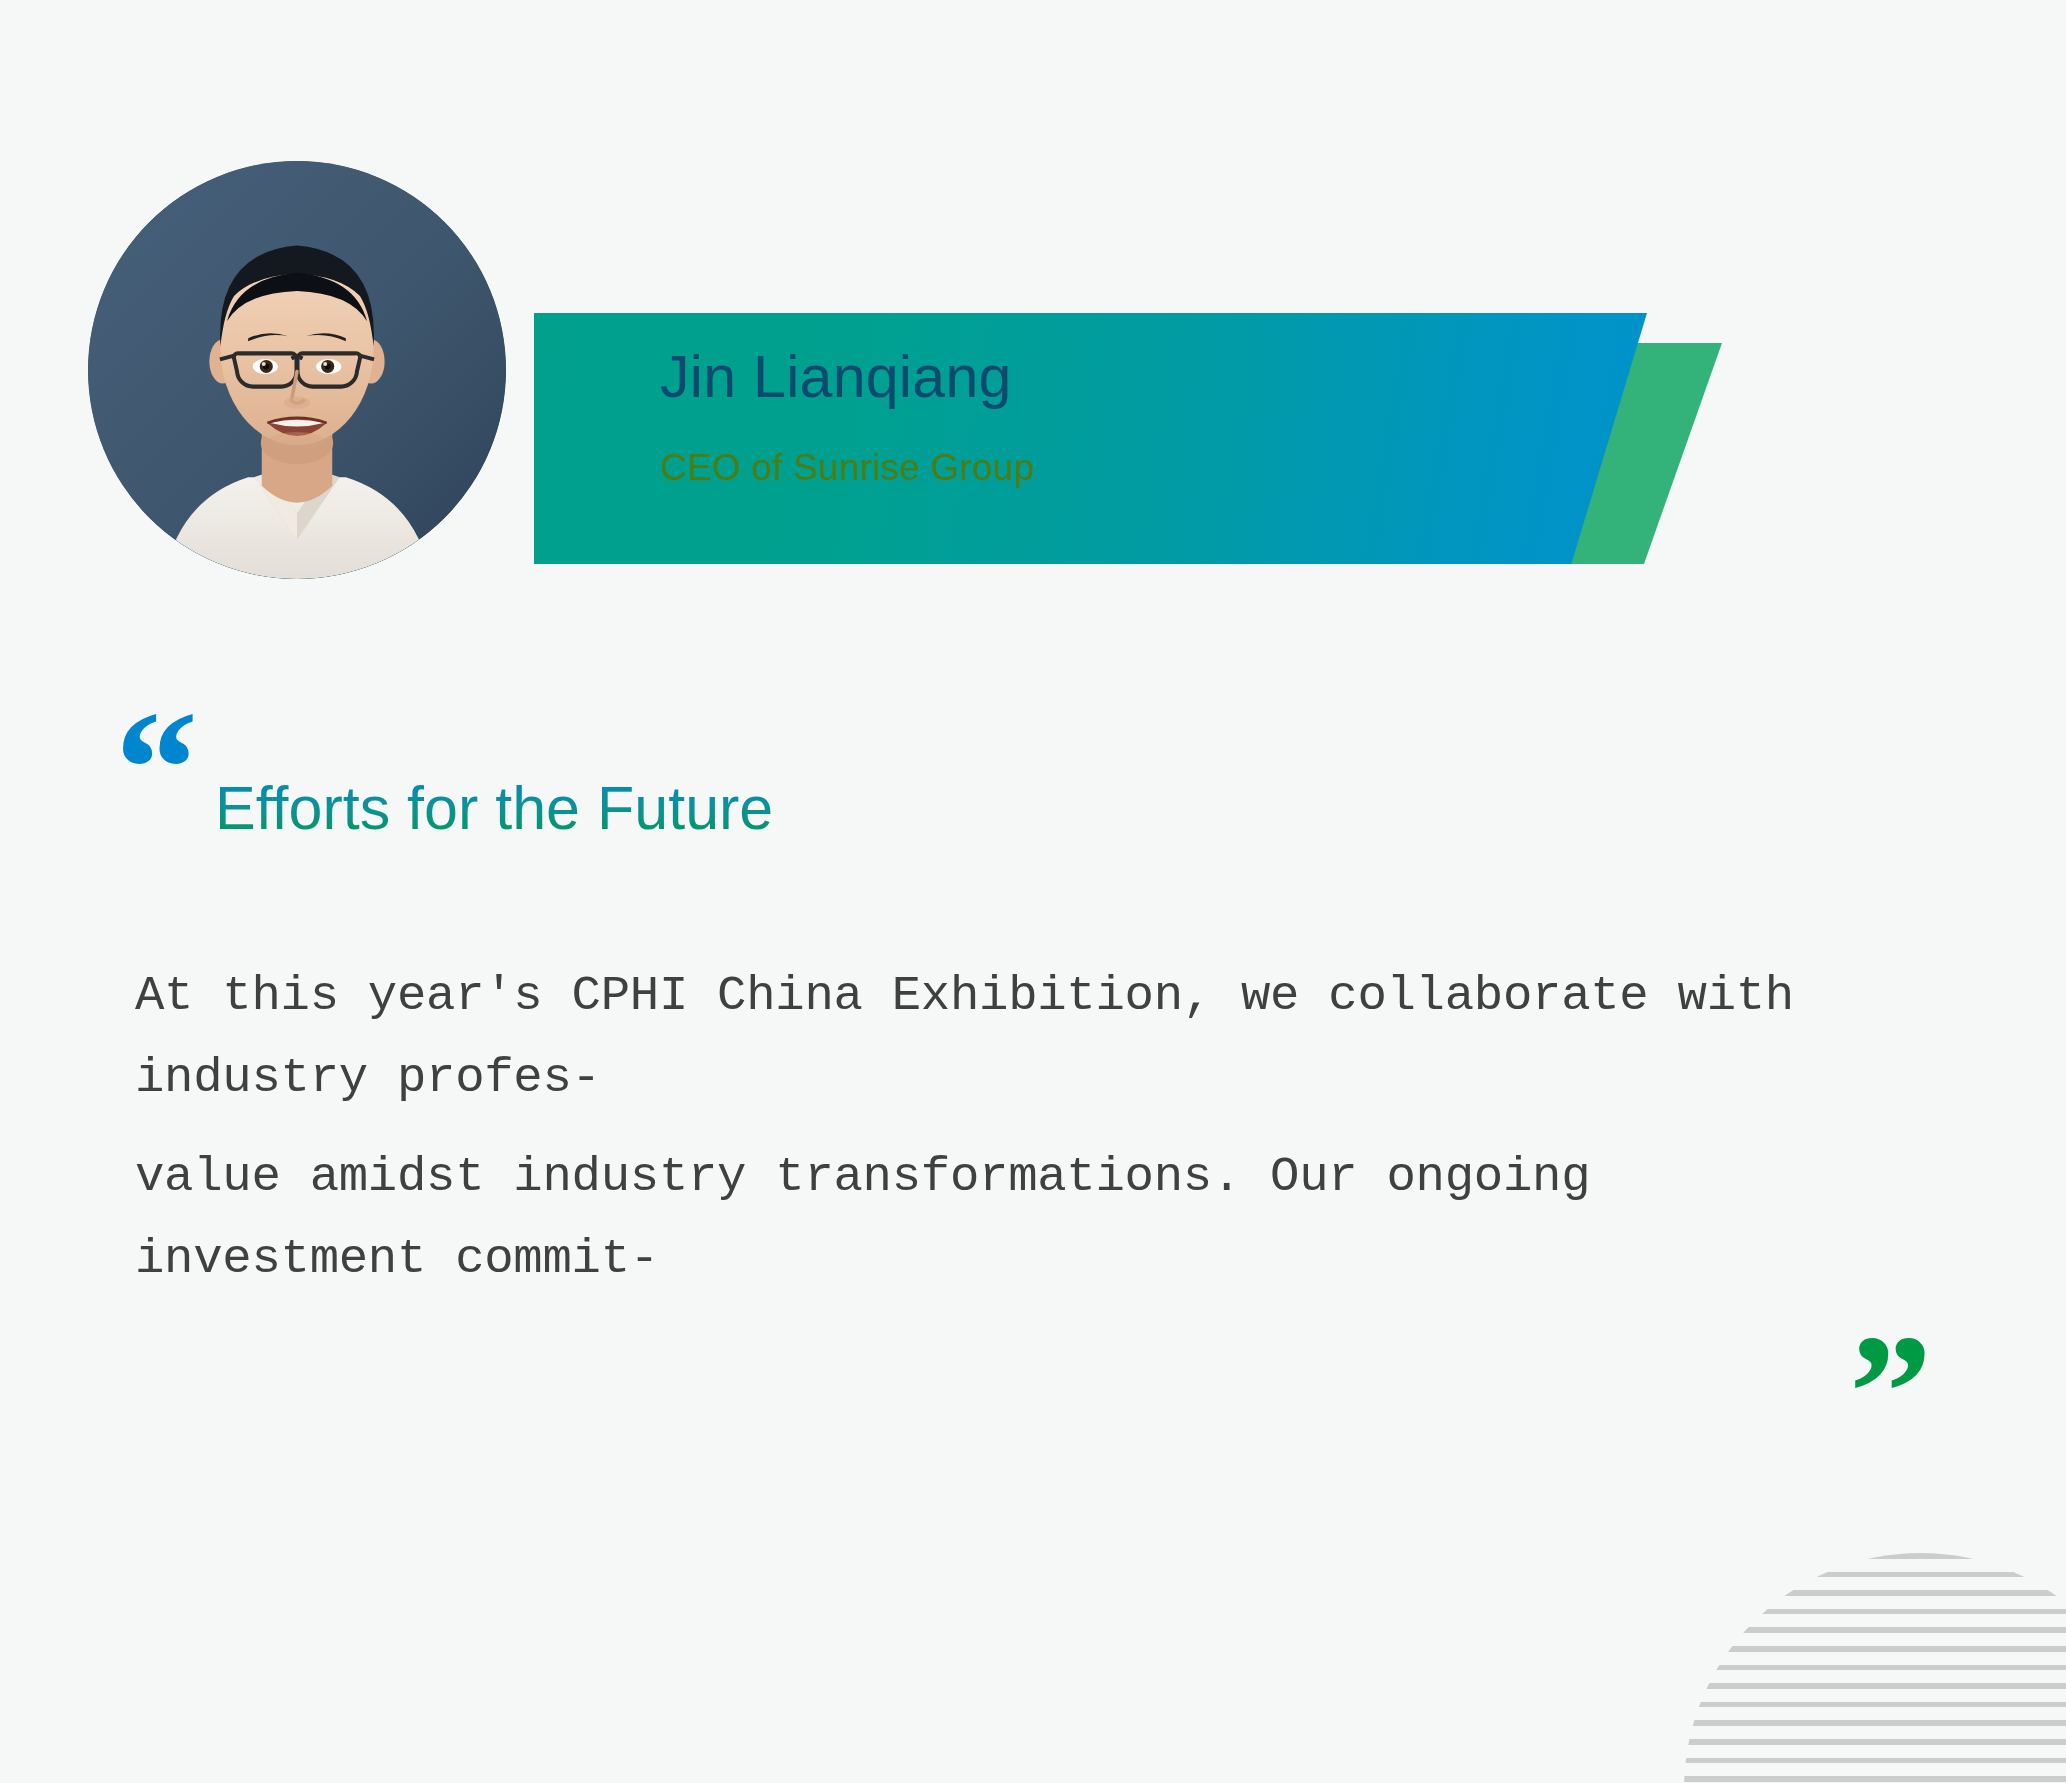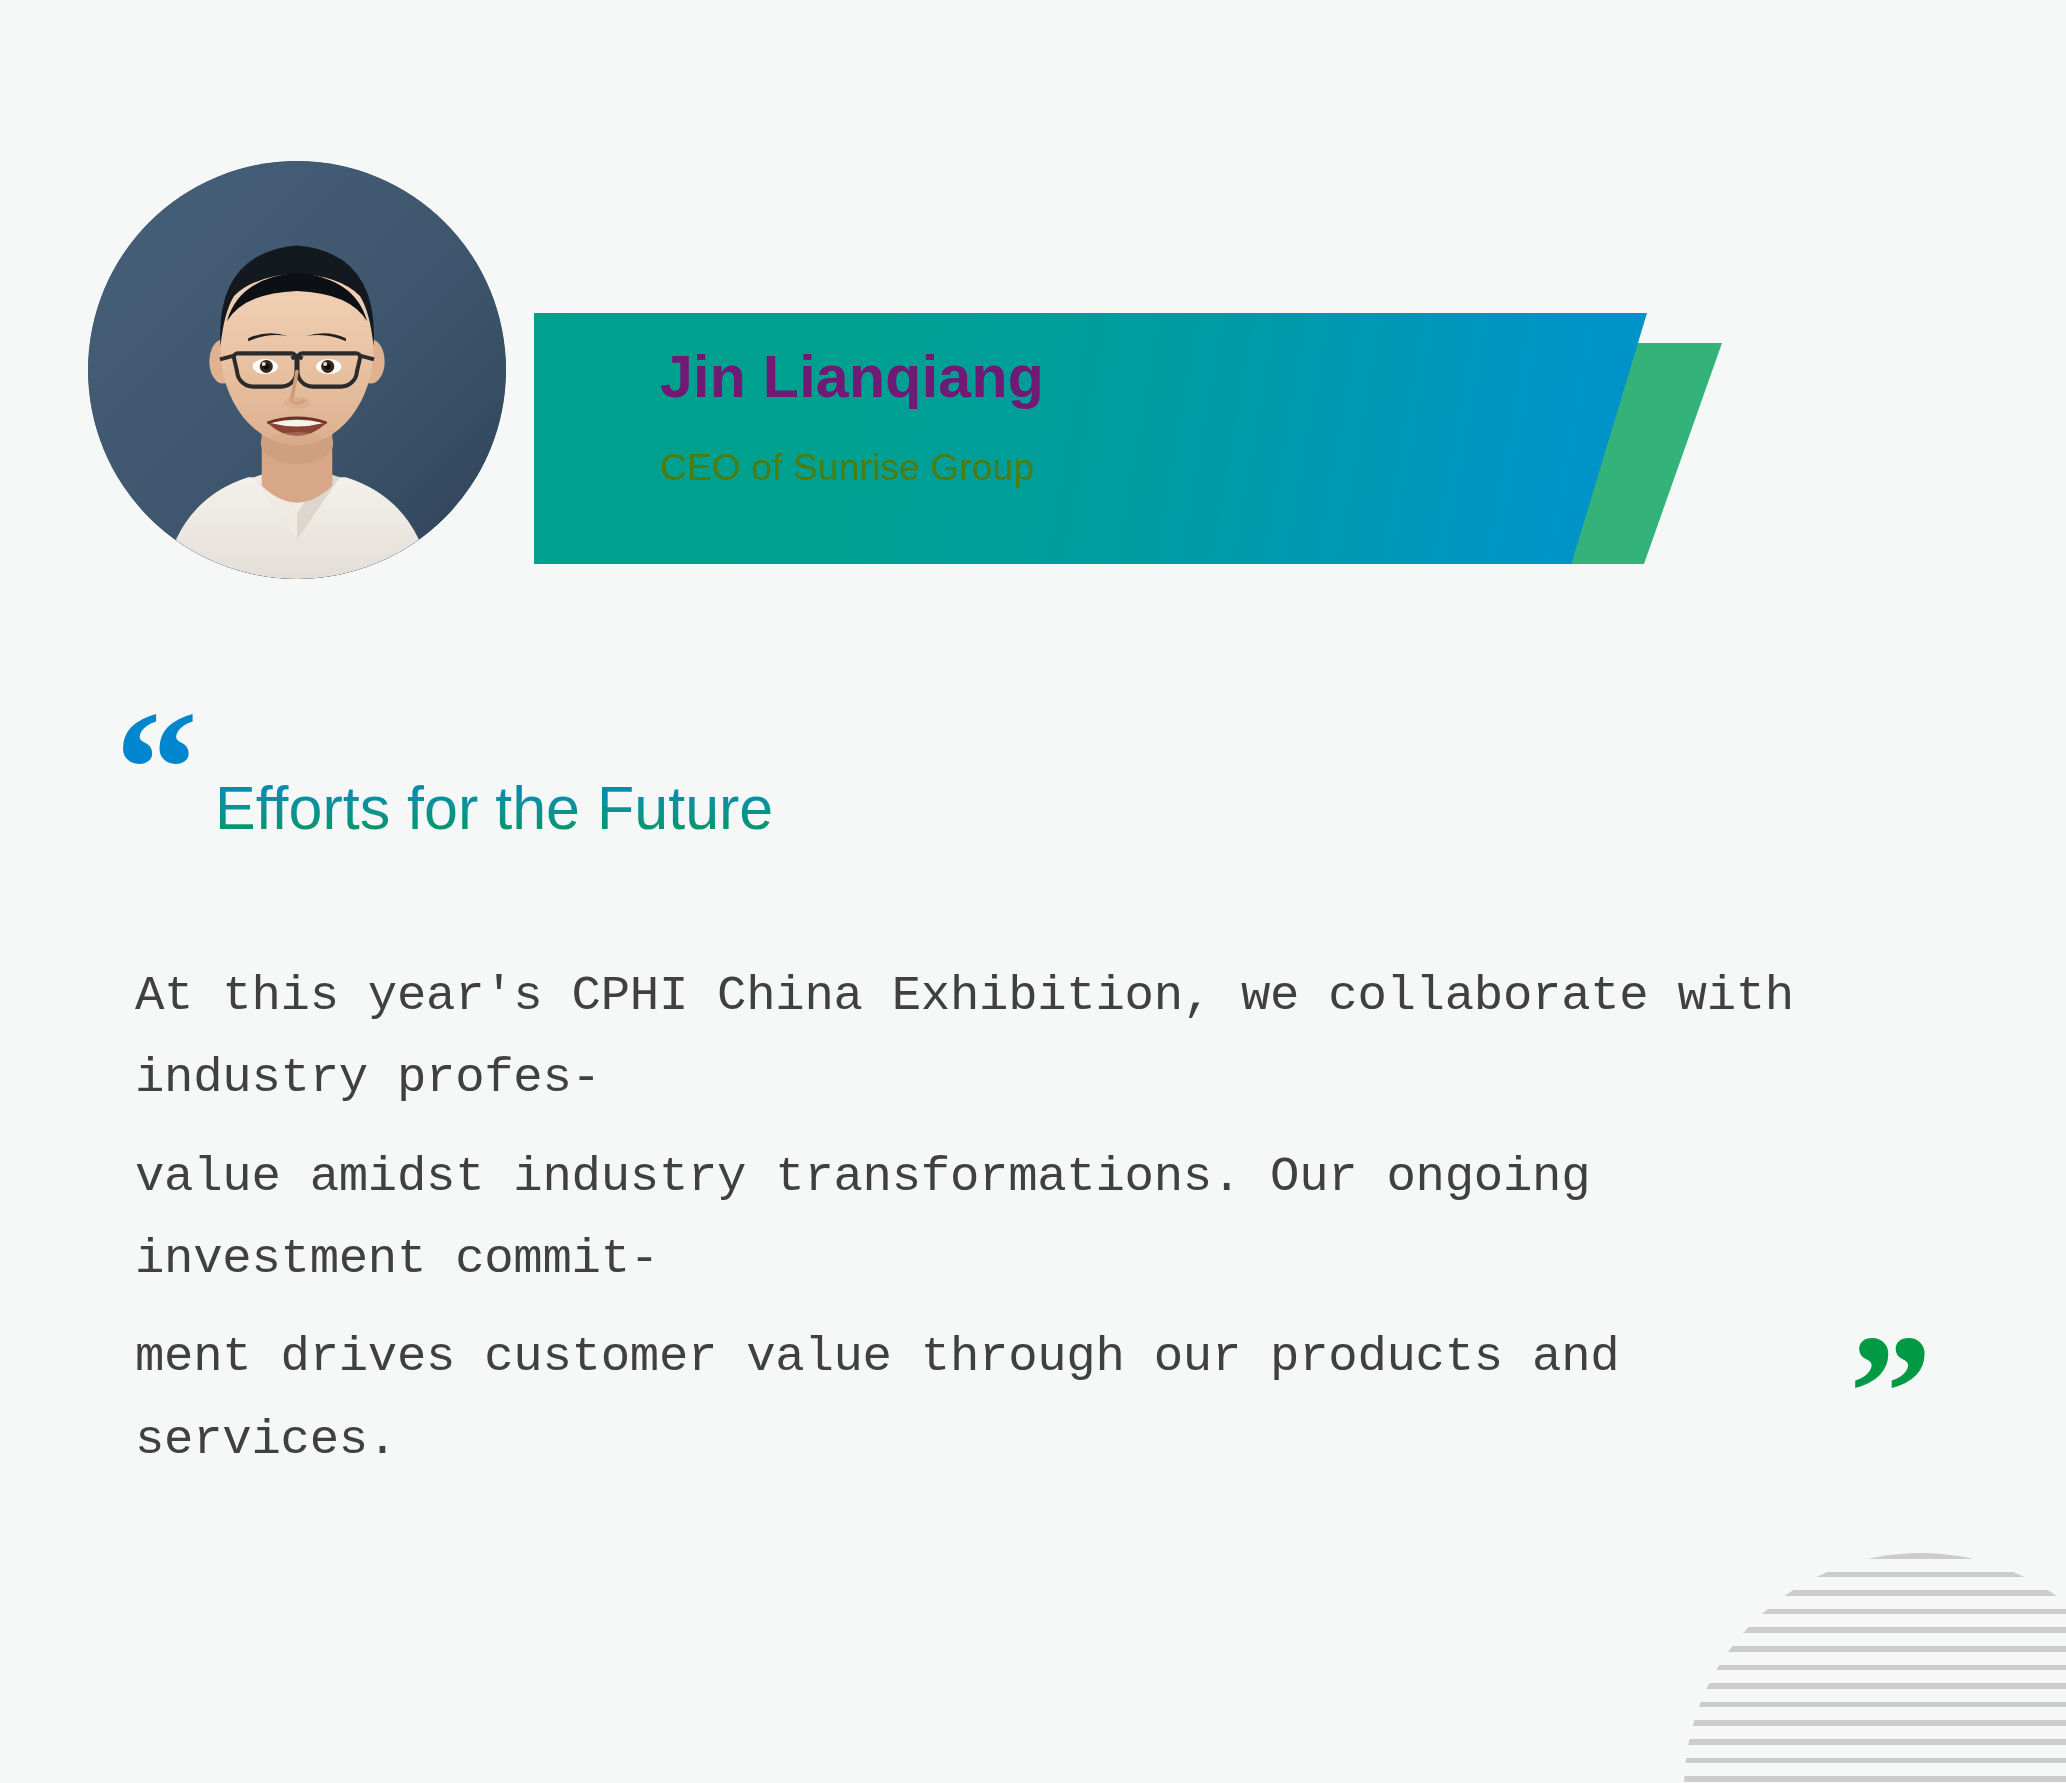--- a/index.html
+++ b/index.html
@@ -76,22 +76,22 @@
   }
 
   .banner-text {
     position: absolute;
     left: 660px;
     top: 347px;
     width: 856px;
   }
   .banner-name {
     font-size: 59px;
-    font-weight: 700;
-    color: #701a75;
+    font-weight: 400;
+    color: #0c4a6e;
     letter-spacing: 0.3px;
     line-height: 1.05;
     white-space: nowrap;
   }
   .banner-role {
     margin-top: 40px;
     font-size: 37px;
     font-weight: 400;
     color: #4d7c0f;
     letter-spacing: 0.2px;
@@ -256,19 +256,18 @@
     </svg>
   </div>
 
   <div class="quote-open">“</div>
 
   <div class="quote-heading">Efforts for the Future</div>
 
   <div class="quote-body">
     <p>At this year's CPHI China Exhibition, we collaborate with industry profes-</p>
     <p>value amidst industry transformations. Our ongoing investment commit-</p>
-    <p>ment drives customer value through our products and services.</p>
   </div>
 
   <div class="quote-close">”</div>
 
 </div>
 
 
 </body></html>

